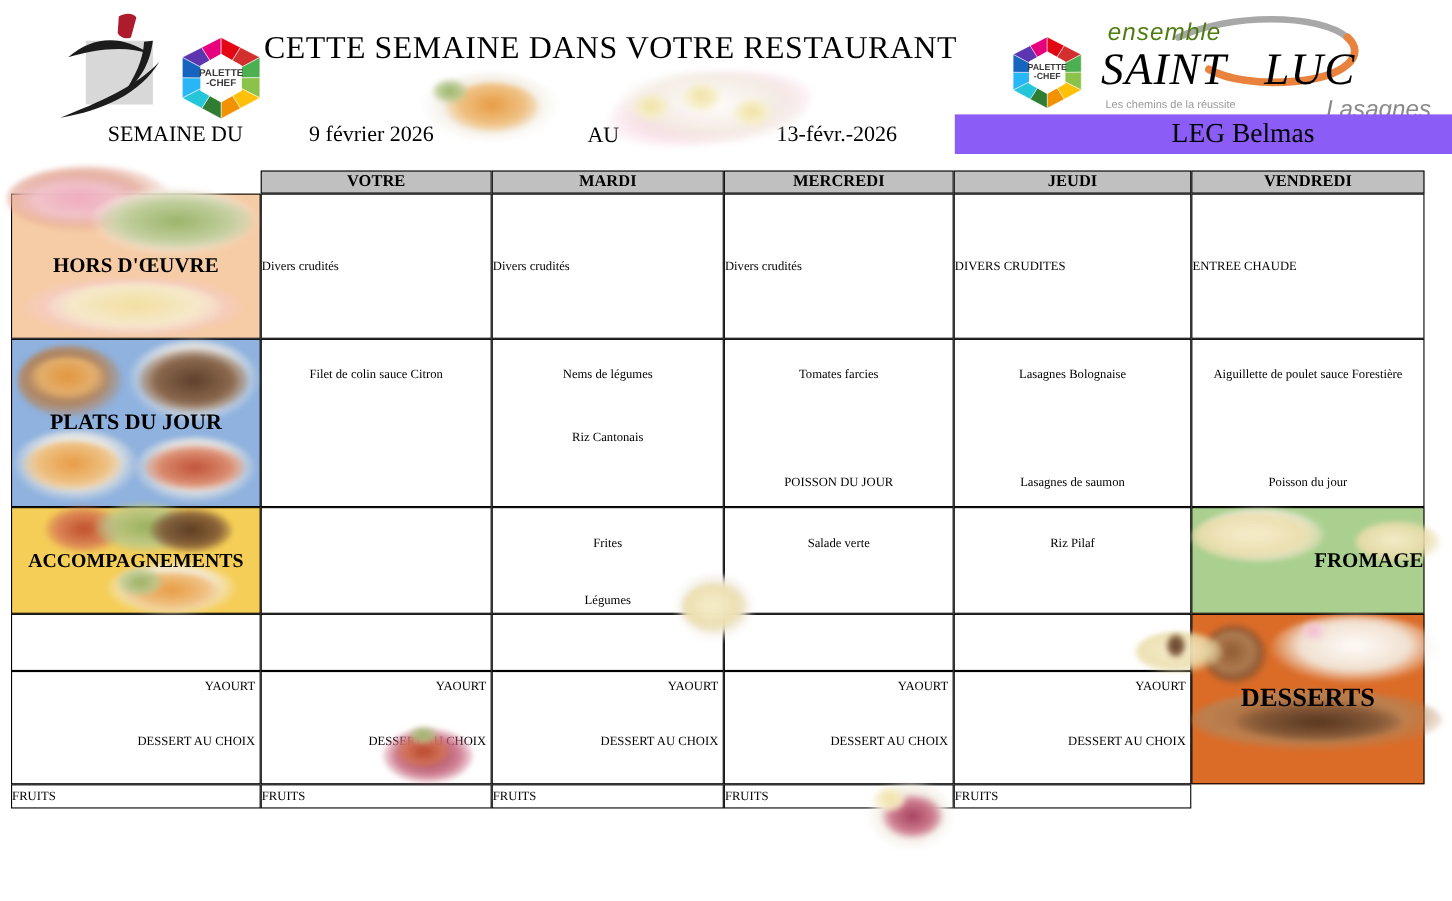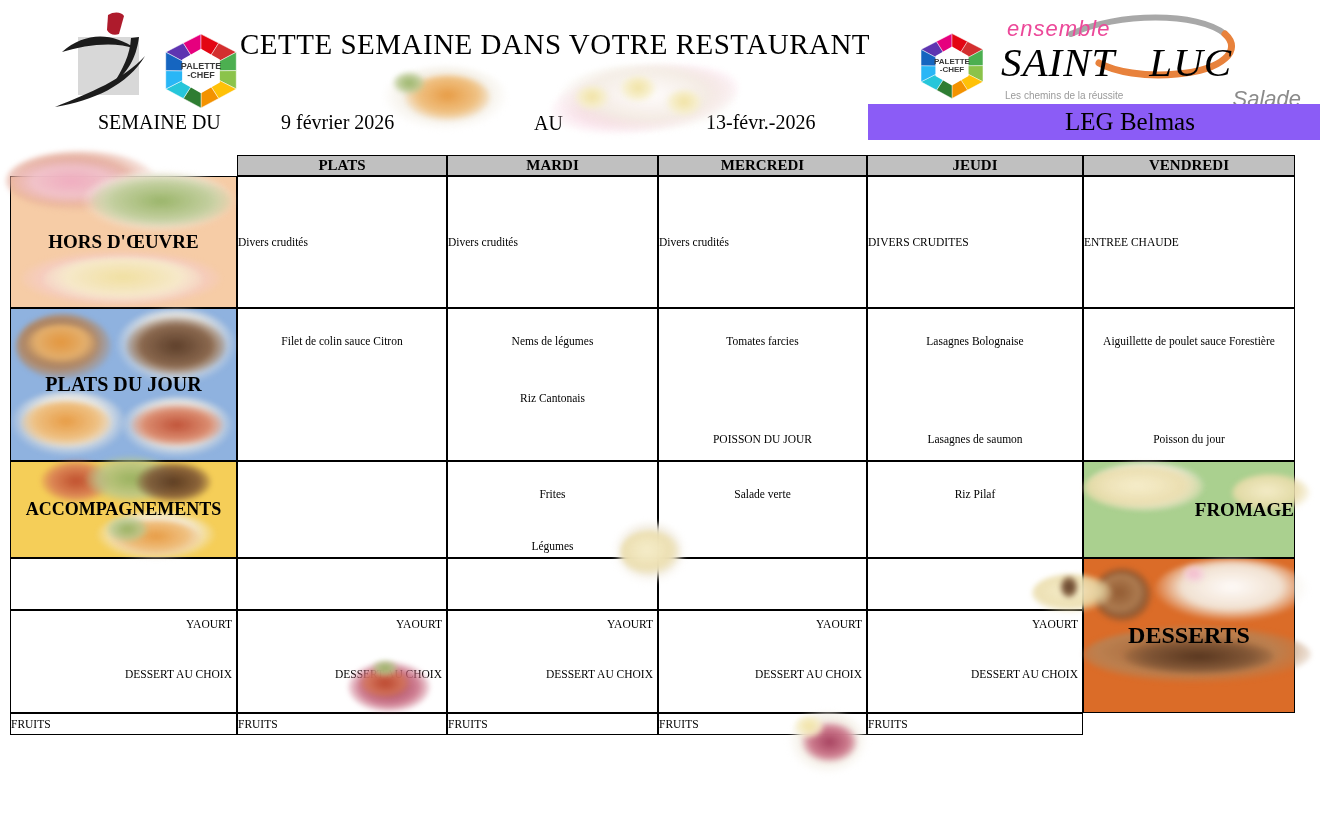--- a/index.html
+++ b/index.html
@@ -23,21 +23,21 @@
   .hex-2{left:916px;top:33px;width:72px;height:66px;}
   .hex svg{width:100%;height:100%;display:block;}
   .hex .hextext{position:absolute;left:0;top:0;width:100%;height:100%;display:flex;flex-direction:column;
         align-items:center;justify-content:center;color:#3a3a3a;font-family:"Liberation Sans",sans-serif;
         font-weight:bold;line-height:1.05;}
   .hex-1 .hextext{font-size:9px;}
   .hex-2 .hextext{font-size:8px;}
 
   .saintluc{position:absolute;left:993px;top:10px;width:322px;height:100px;}
   .sl-swoosh{position:absolute;left:0;top:0;width:100%;height:100%;}
-  .sl-ensemble{position:absolute;left:14px;top:6px;font-size:22px;font-style:italic;color:#ec4899;
+  .sl-ensemble{position:absolute;left:14px;top:6px;font-size:22px;font-style:italic;color:#4d7c0f;
                font-family:"Liberation Sans",sans-serif;letter-spacing:1px;}
   .sl-name{position:absolute;left:8px;top:28px;width:300px;font-size:41px;font-style:italic;
            letter-spacing:1px;white-space:nowrap;font-family:Liberation Serif, serif;}
   .sl-name .gap{display:inline-block;width:34px;}
   .sl-tagline{position:absolute;left:12px;top:80px;font-size:10px;color:#9a9a9a;
               font-family:"Liberation Sans",sans-serif;}
   .sl-city{position:absolute;right:14px;top:76px;font-size:22px;font-style:italic;color:#8a8a8a;
            font-family:"Liberation Sans",sans-serif;}
 
   
@@ -151,21 +151,21 @@
   </div>
 
   <div class="saintluc">
     <svg class="sl-swoosh" viewBox="0 0 322 100">
       <path d="M78,24 C125,2 205,2 232,24" stroke="#A8A8A8" stroke-width="6" fill="none" stroke-linecap="round"></path>
       <path d="M232,24 C250,40 230,60 184,64 C152,67 122,62 106,53" stroke="#E8823C" stroke-width="7" fill="none" stroke-linecap="round"></path>
     </svg>
     <span class="sl-ensemble">ensemble</span>
     <div class="sl-name"><span>SAINT</span><span class="gap"></span><span>LUC</span></div>
     <span class="sl-tagline">Les chemins de la réussite</span>
-    <span class="sl-city">Salade</span>
+    <span class="sl-city">Lasagnes</span>
   </div>
 
   <span class="weektext t-semaine">SEMAINE DU</span>
   <span class="weektext t-datestart">9 février 2026</span>
   <span class="weektext t-au">AU</span>
   <span class="weektext t-dateend">13-févr.-2026</span>
   <div class="banner">LEG Belmas</div>
 
   <div class="float-decor">
     <i class="blob g-white" style="left:383px;top:66px;width:125px;height:64px;"></i>
@@ -173,21 +173,21 @@
     <i class="blob g-green" style="left:393px;top:72px;width:32px;height:22px;"></i>
     <i class="blob g-pink" style="left:550px;top:66px;width:190px;height:66px;transform:rotate(-8deg);"></i>
     <i class="blob g-white" style="left:558px;top:64px;width:180px;height:68px;"></i>
     <i class="blob g-egg" style="left:575px;top:86px;width:34px;height:24px;"></i>
     <i class="blob g-egg" style="left:620px;top:76px;width:36px;height:26px;"></i>
     <i class="blob g-egg" style="left:666px;top:90px;width:36px;height:26px;"></i>
   </div>
 
   <div class="menu-table">
     <div class="corner"></div>
-    <div class="day">PLATS</div>
+    <div class="day">VOTRE</div>
     <div class="day">MARDI</div>
     <div class="day">MERCREDI</div>
     <div class="day">JEUDI</div>
     <div class="day">VENDREDI</div>
 
     <div class="rowlab bg-hors">
       <i class="blob g-meat" style="left:-5px;top:-26px;width:150px;height:60px;"></i>
       <i class="blob g-pink" style="left:0;top:-18px;width:120px;height:45px;"></i>
       <i class="blob g-white" style="left:70px;top:-6px;width:155px;height:62px;"></i>
       <i class="blob g-green" style="left:80px;top:-2px;width:140px;height:52px;"></i>

